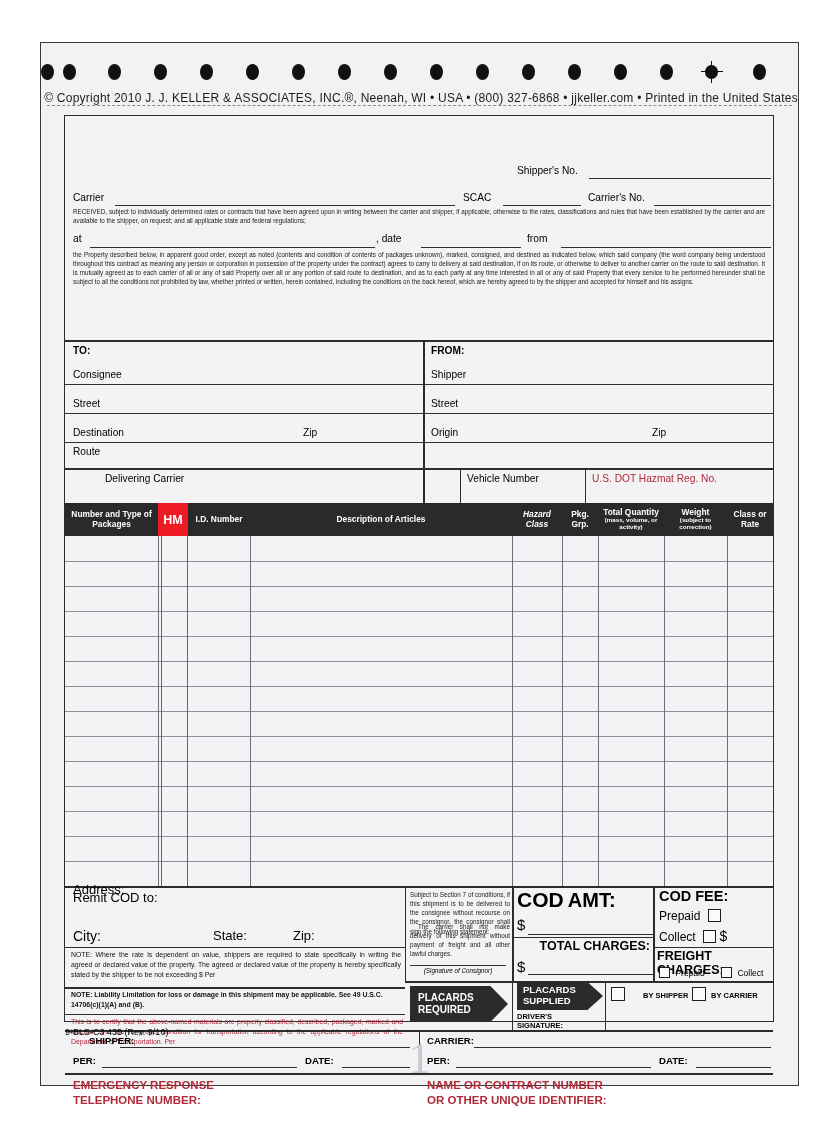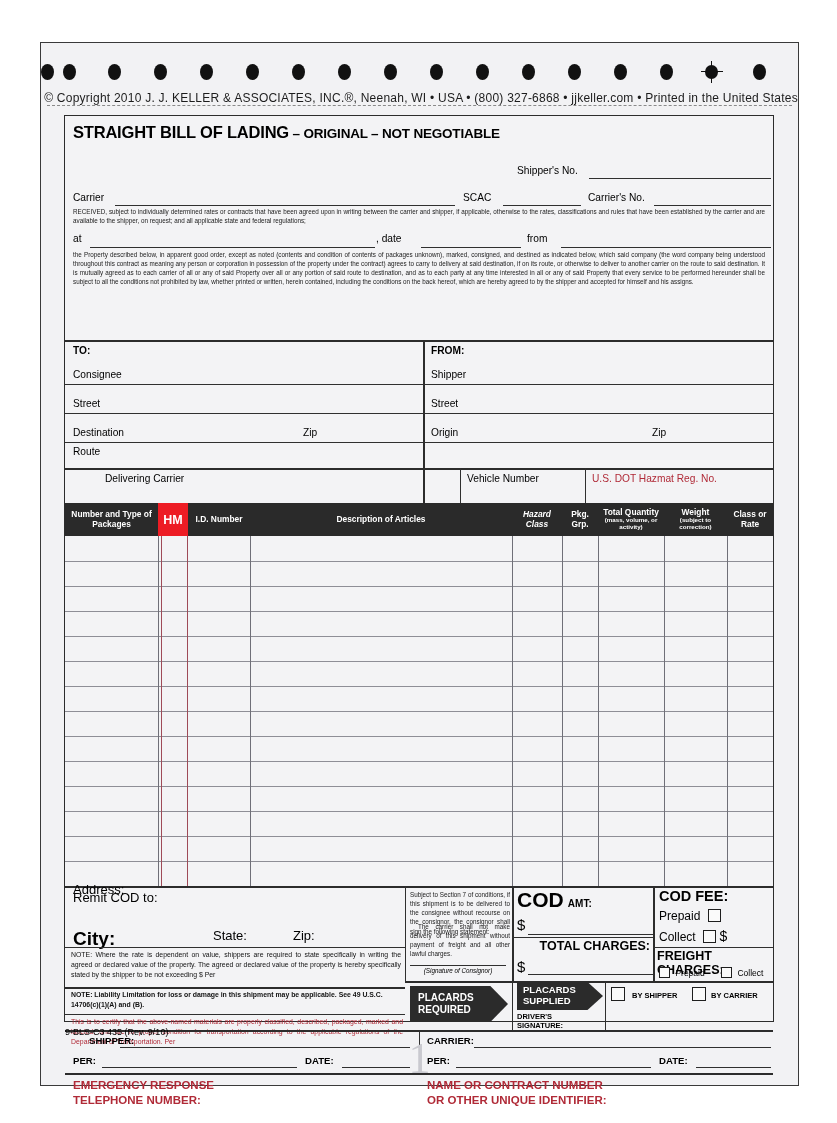--- a/index.html
+++ b/index.html
@@ -94,23 +94,20 @@
         <div class="reg-dot"></div>
       </div>
       <div class="hole" style="left:712px"></div>
     </div>
 
     <div class="copyline">© Copyright 2010 J. J. KELLER &amp; ASSOCIATES, INC.®, Neenah, WI • USA • (800) 327-6868 • jjkeller.com • Printed in the United States</div>
     <div class="perf"></div>
 
     <div class="form">
 
-      <div class="ttl">
-        <span>STRAIGHT BILL OF LADING</span><span class="sub"> – ORIGINAL – NOT NEGOTIABLE</span>
-      </div>
 
       <div class="abs lbl" style="left:452px;top:49px;">Shipper's No.</div>
       <div class="hr" style="left:524px;top:62px;width:182px;"></div>
 
       <div class="abs lbl" style="left:8px;top:76px;">Carrier</div>
       <div class="hr" style="left:50px;top:89px;width:340px;"></div>
       <div class="abs lbl" style="left:398px;top:76px;">SCAC</div>
       <div class="hr" style="left:438px;top:89px;width:78px;"></div>
       <div class="abs lbl" style="left:523px;top:76px;">Carrier's No.</div>
       <div class="hr" style="left:589px;top:89px;width:117px;"></div>
@@ -197,40 +194,40 @@
       <div class="vrl" style="left:447px;top:420px;height:350px;"></div>
       <div class="vrl" style="left:497px;top:420px;height:350px;"></div>
       <div class="vrl" style="left:533px;top:420px;height:350px;"></div>
       <div class="vrl" style="left:599px;top:420px;height:350px;"></div>
       <div class="vrl" style="left:662px;top:420px;height:350px;"></div>
 
       <div class="hr2" style="left:0;top:770px;width:708px;"></div>
 
       <div class="abs" style="left:8px;top:774px;font-size:13px;">Remit COD to:</div>
       <div class="abs" style="left:8px;top:766px;font-size:13px;">Address:</div>
-      <div class="abs" style="left:8px;top:812px;font-size:19px;font-weight:bold;">City:</div>
+      <div class="abs" style="left:8px;top:812px;font-size:14px;">City:</div>
       <div class="abs" style="left:148px;top:812px;font-size:13px;">State:</div>
       <div class="abs" style="left:228px;top:812px;font-size:13px;">Zip:</div>
 
       <div class="hr" style="left:0;top:831px;width:340px;"></div>
       <div class="abs tiny7" style="left:6px;top:834px;width:330px;text-align:justify;">NOTE: Where the rate is dependent on value, shippers are required to state specifically in writing the agreed or declared value of the property. The agreed or declared value of the property is hereby specifically stated by the shipper to be not exceeding  $                            Per</div>
       <div class="hr2" style="left:0;top:871px;width:340px;"></div>
       <div class="abs tiny7" style="left:6px;top:874px;width:332px;font-weight:bold;">NOTE: Liability Limitation for loss or damage in this shipment may be applicable. See 49 U.S.C. 14706(c)(1)(A) and (B).</div>
       <div class="hr" style="left:0;top:898px;width:340px;"></div>
       <div class="abs tiny7 red" style="left:6px;top:901px;width:332px;text-align:justify;">This is to certify that the above-named materials are properly classified, described, packaged, marked and labeled, and are in proper condition for transportation according to the applicable regulations of the Department of Transportation.  Per</div>
 
       <div class="vr" style="left:340px;top:770px;height:95px;"></div>
       <div class="abs tiny" style="left:345px;top:774px;width:100px;text-align:justify;">Subject to Section 7 of conditions, if this shipment is to be delivered to the consignee without recourse on the consignor, the consignor shall sign the following statement:</div>
       <div class="abs tiny" style="left:345px;top:806px;width:100px;text-align:justify;text-indent:8px;">The carrier shall not make delivery of this shipment without payment of freight and all other lawful charges.</div>
       <div class="hr" style="left:345px;top:849px;width:96px;"></div>
       <div class="abs" style="left:345px;top:851px;width:96px;text-align:center;font-size:6.3px;font-style:italic;">(Signature of Consignor)</div>
 
       <div class="vr2" style="left:447px;top:770px;height:95px;"></div>
       <div class="abs" style="left:452px;top:772px;font-size:21px;font-weight:bold;">
-        <span>COD</span><span style="font-size:15px;"> </span><span style="font-size:10px;">AMT:</span>
+        <span>COD</span><span style="font-size:15px;"> </span><span style="font-size:20px;">AMT:</span>
       </div>
       <div class="abs" style="left:452px;top:800px;font-size:15px;">$</div>
       <div class="hr" style="left:463px;top:818px;width:125px;"></div>
       <div class="hr" style="left:447px;top:821px;width:141px;"></div>
       <div class="abs" style="left:447px;top:823px;width:138px;text-align:right;font-size:12.5px;font-weight:bold;">TOTAL CHARGES:</div>
       <div class="abs" style="left:452px;top:842px;font-size:15px;">$</div>
       <div class="hr" style="left:463px;top:858px;width:125px;"></div>
 
       <div class="vr2" style="left:588px;top:770px;height:95px;"></div>
       <div class="abs" style="left:594px;top:772px;font-size:14.5px;font-weight:bold;">COD FEE:</div>
@@ -264,21 +261,21 @@
         <span>PLACARDS</span>
         <span>SUPPLIED</span>
       </div>
       <div class="abs" style="left:452px;top:896px;font-size:7.5px;font-weight:bold;line-height:1.25;">
         <span>DRIVER'S</span><br>
         <span>SIGNATURE:</span>
       </div>
       <div class="vr" style="left:540px;top:865px;height:49px;"></div>
       <div class="abs" style="left:546px;top:871px;font-size:7.5px;font-weight:bold;">
         <span class="chk" style="width:12px;height:12px;vertical-align:-3px;"></span>
-        <span style="margin-left:5px;">BY SHIPPER</span>
+        <span style="margin-left:16px;">BY SHIPPER</span>
       </div>
       <div class="abs" style="left:627px;top:871px;font-size:7.5px;font-weight:bold;">
         <span class="chk" style="width:12px;height:12px;vertical-align:-3px;"></span>
         <span style="margin-left:3px;">BY CARRIER</span>
       </div>
 
       <div class="hr2" style="left:0;top:914px;width:708px;"></div>
       <div class="abs lbl-sm" style="left:8px;top:919px;font-weight:bold;margin-left:16px;">SHIPPER:</div>
       <div class="hr" style="left:55px;top:931px;width:290px;"></div>
       <div class="abs lbl-sm" style="left:8px;top:939px;font-weight:bold;">PER:</div>

